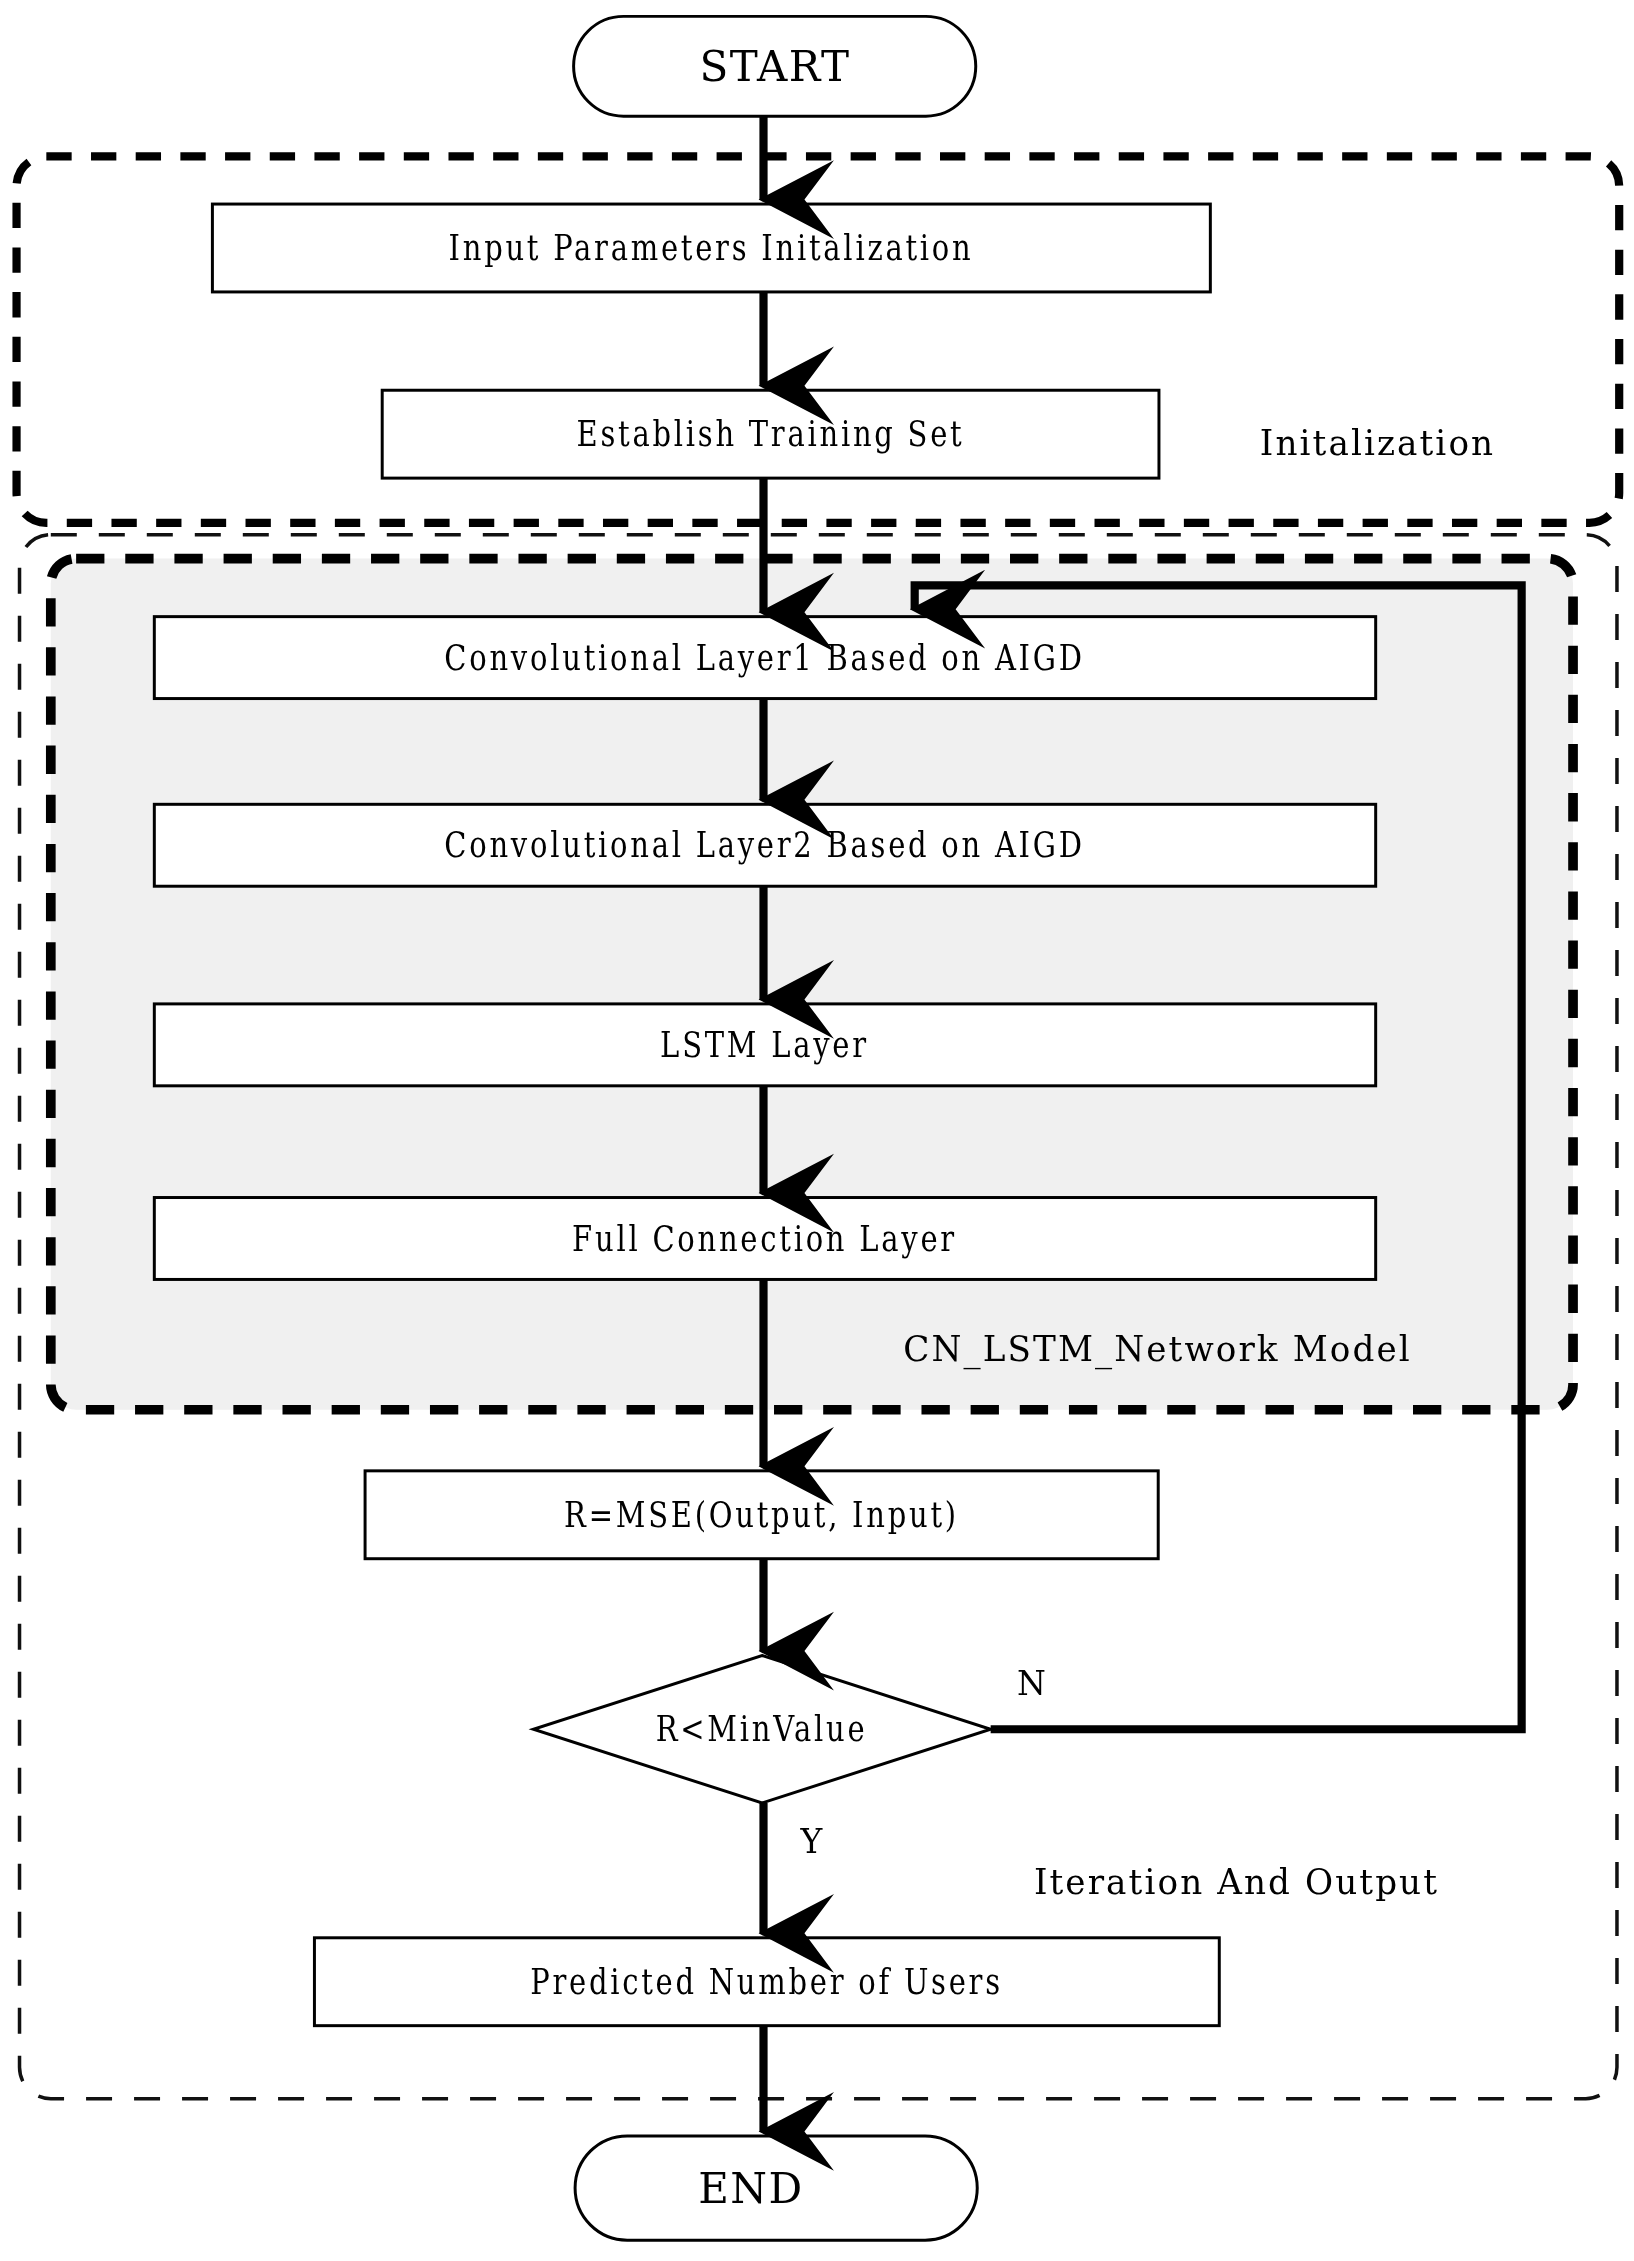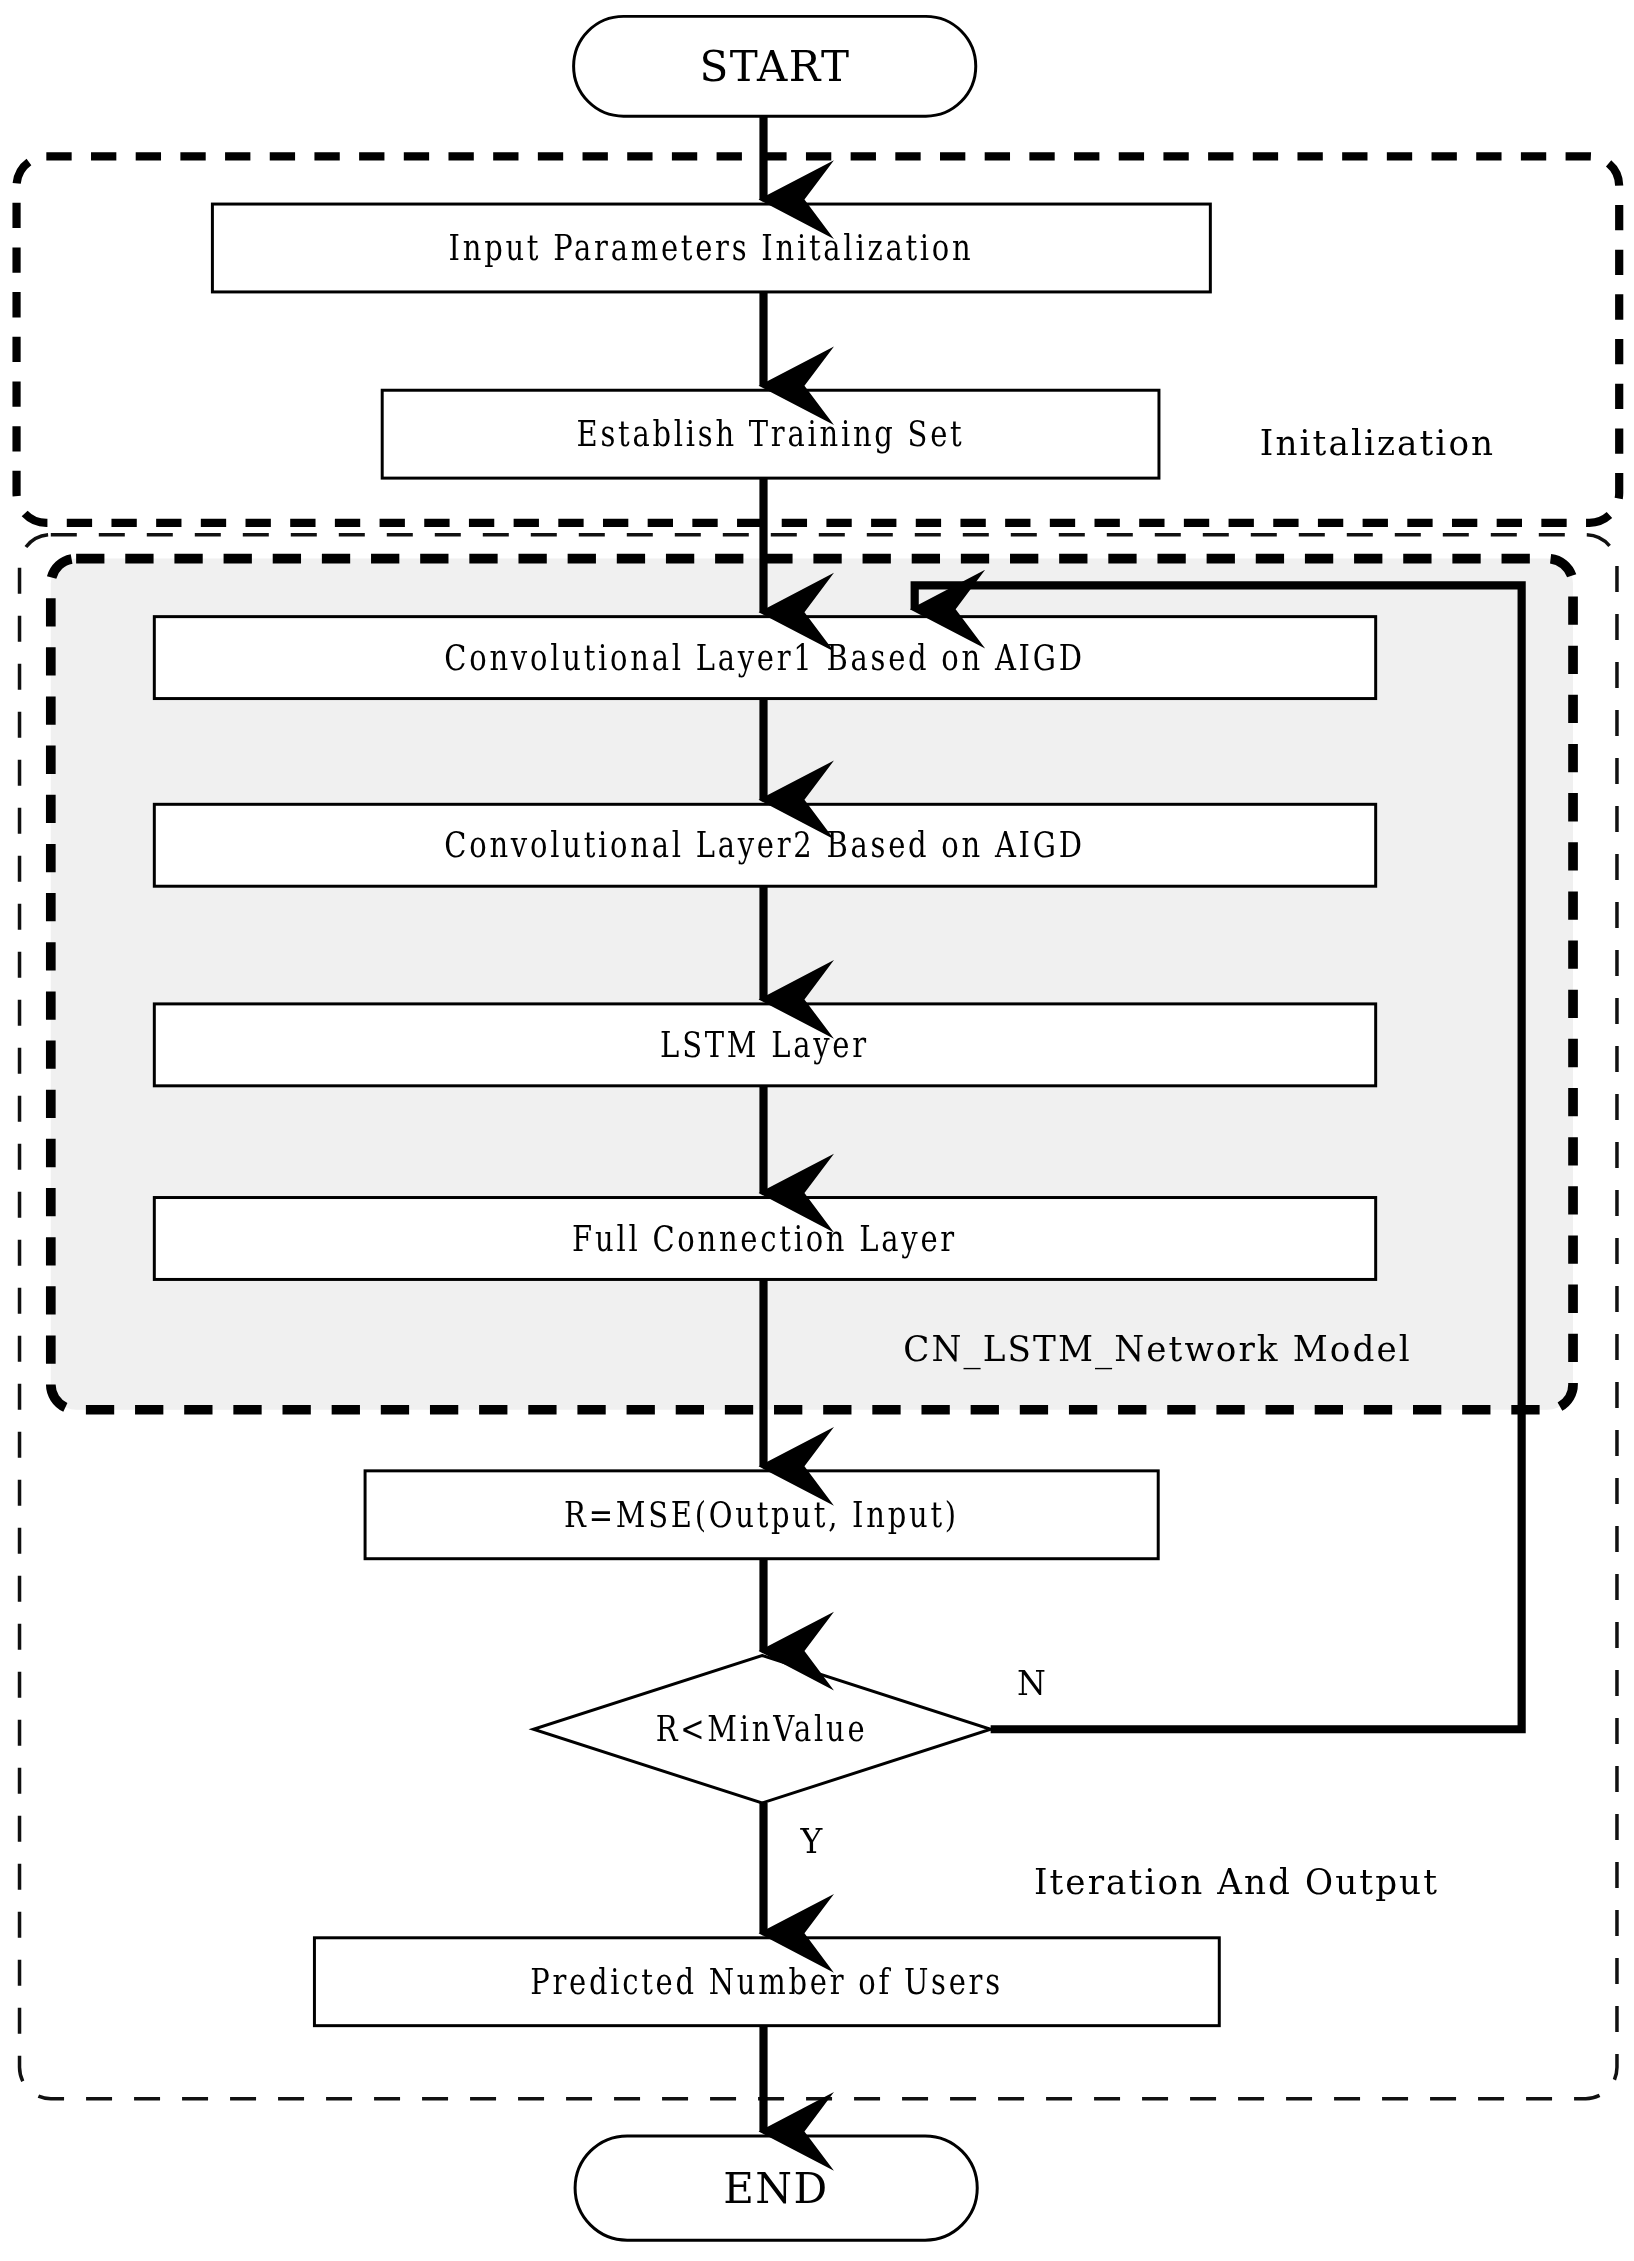--- a/index.html
+++ b/index.html
@@ -138,21 +138,21 @@
   <div class="node-label proc-label" style="left:533px; top:1692px; width:457px; height:74px;">R&lt;MinValue</div>
 
   <div class="node-label branch-label" style="left:1009px; top:1659px; width:45px; height:49px;">N</div>
 
   <div class="node-label branch-label" style="left:789px; top:1817px; width:45px; height:49px;">Y</div>
 
   <div class="node-label group-label" style="left:894px; top:1851px; width:685px; height:60px;">Iteration And Output</div>
 
   <div class="node-label proc-label" style="left:314px; top:1938px; width:905px; height:88px;">Predicted Number of Users</div>
 
-  <div class="node-label term-label" style="left:575px; top:2136px; width:402px; height:104px;">END</div>
+  <div class="node-label term-label" style="left:550px; top:2136px; width:402px; height:104px;">END</div>
 
   <div class="hit" style="left:574px; top:16.4px; width:402px; height:100px;"></div>
   <div class="hit" style="left:212px; top:204px; width:998px; height:88px;"></div>
   <div class="hit" style="left:382px; top:390px; width:777px; height:88px;"></div>
   <div class="hit" style="left:154px; top:617px; width:1221px; height:82px;"></div>
   <div class="hit" style="left:154px; top:804px; width:1221px; height:82px;"></div>
   <div class="hit" style="left:154px; top:1004px; width:1221px; height:82px;"></div>
   <div class="hit" style="left:154px; top:1198px; width:1221px; height:82px;"></div>
   <div class="hit" style="left:365px; top:1471px; width:793px; height:88px;"></div>
   <div class="hit" style="left:533px; top:1656px; width:457px; height:147px;"></div>

